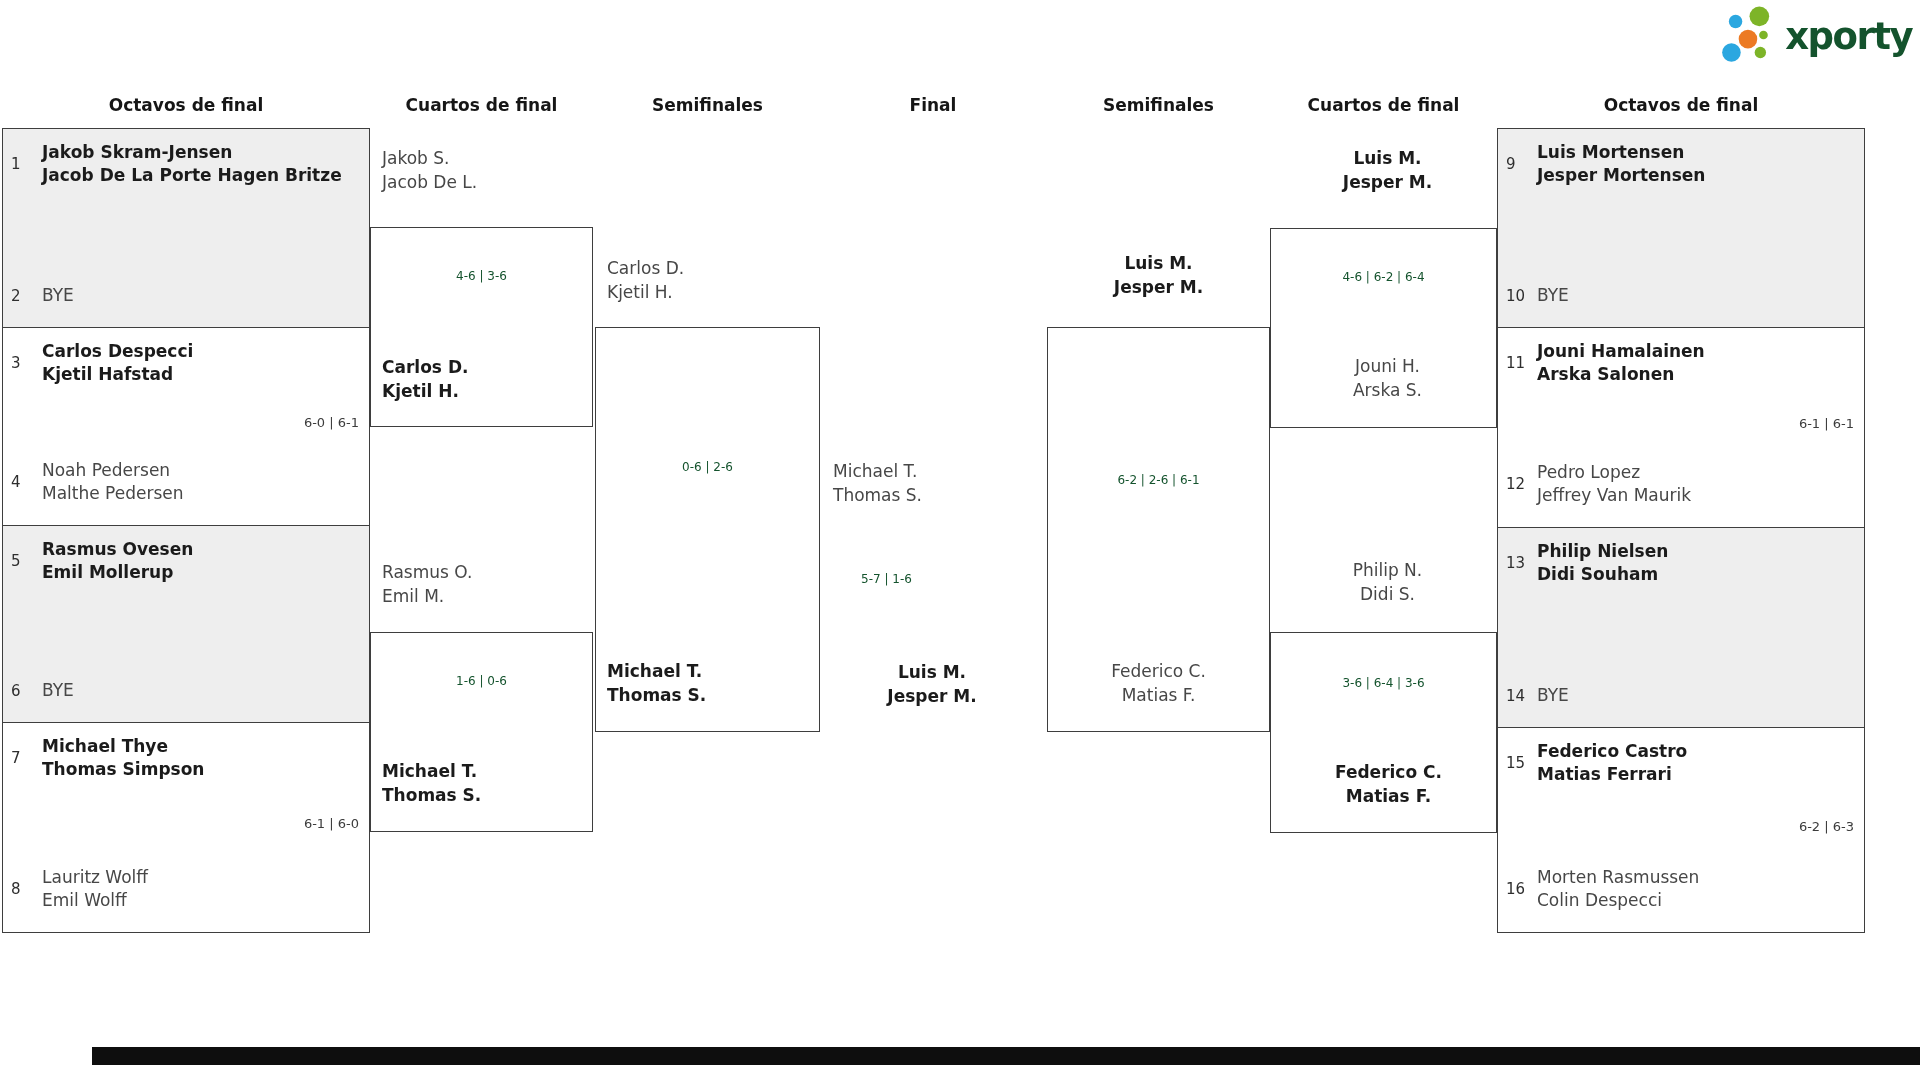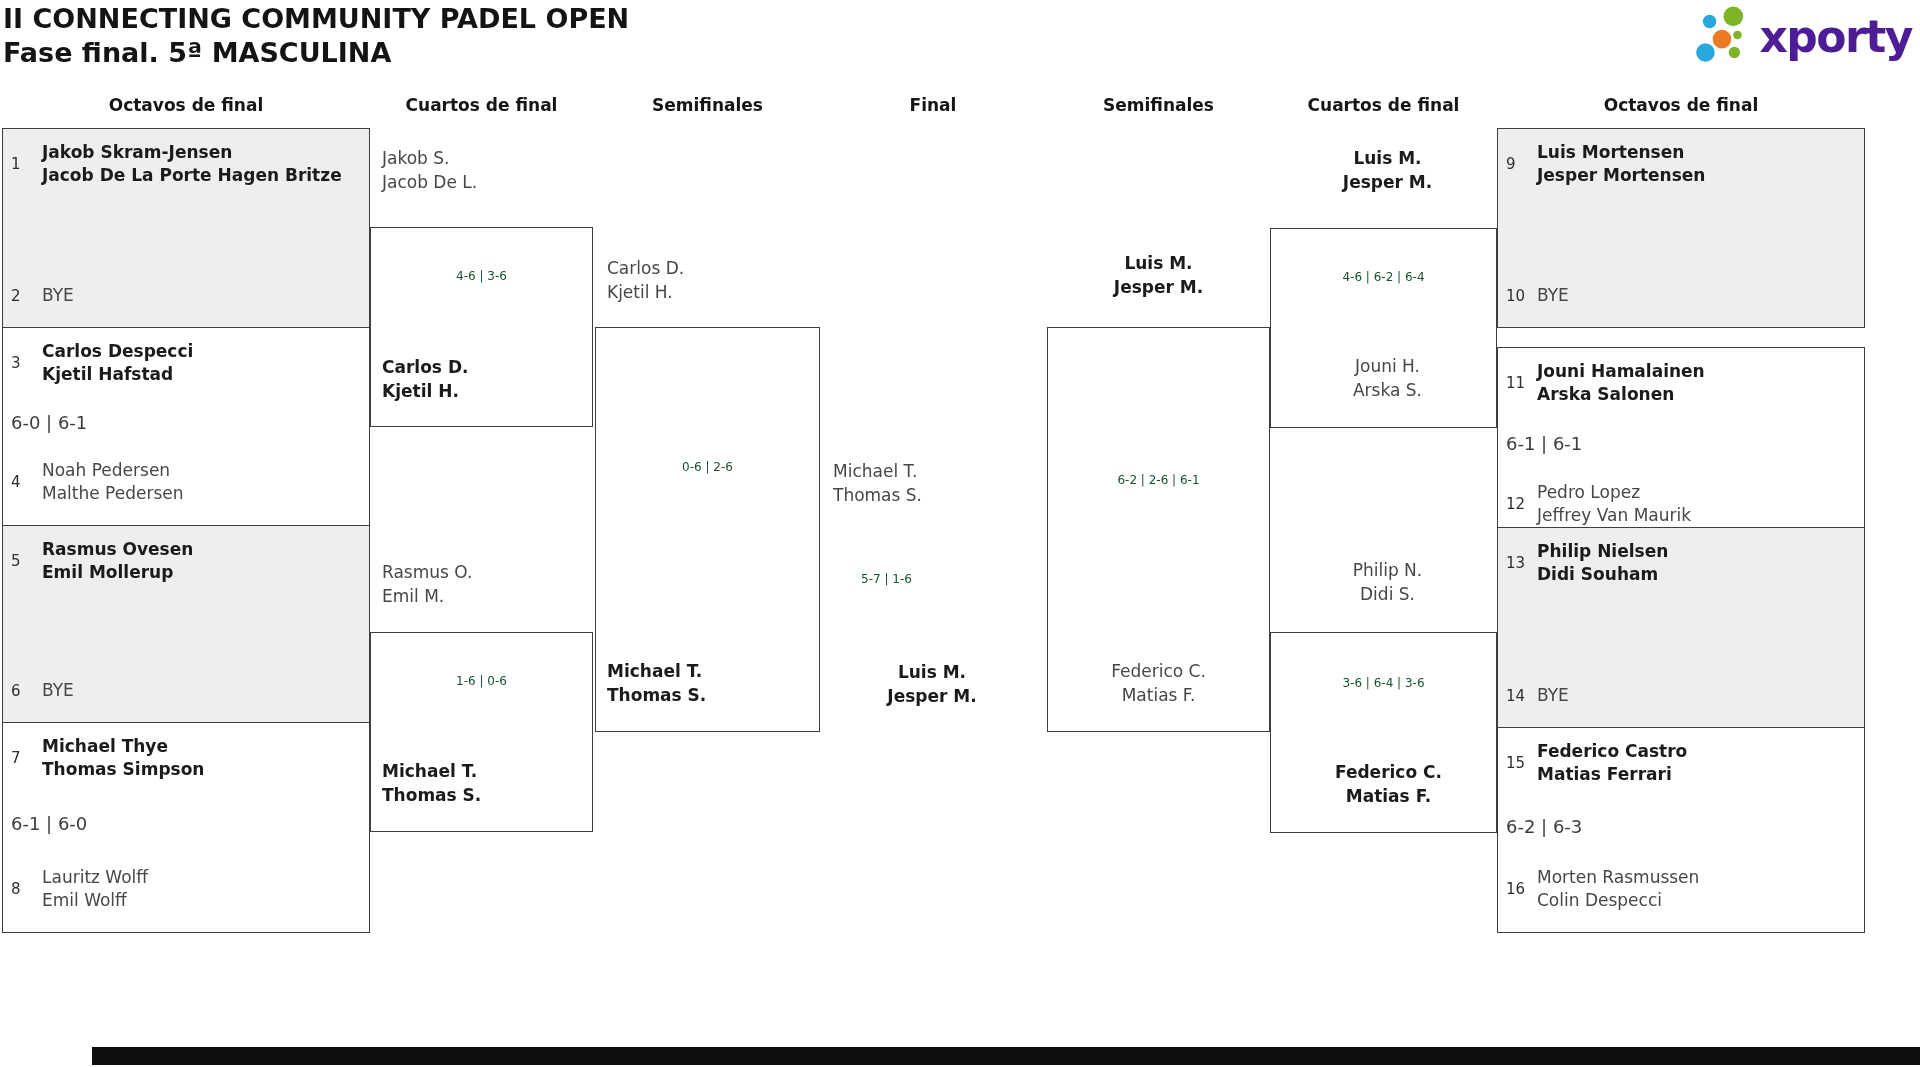--- a/index.html
+++ b/index.html
@@ -2,54 +2,50 @@
 <html><head>
 <meta charset="utf-8">
 <style>
   html,body{margin:0;padding:0;background:#ffffff;}
   .stage{
     position:relative;width:1920px;height:1067px;background:#ffffff;overflow:hidden;
     font-family:"DejaVu Sans","Liberation Sans",sans-serif;color:#1b1b1b;
   }
   .title{position:absolute;left:3px;top:2px;font-size:27px;line-height:34px;font-weight:600;color:#141414;}
   .logo{position:absolute;top:5px;right:8px;display:flex;align-items:flex-start;gap:7px;}
-  .logo-text{font-size:44px;font-weight:700;color:#4c1d95;letter-spacing:-1.5px;line-height:64px;}
+  .logo-text{font-size:37px;font-weight:700;color:#14532d;letter-spacing:-1.5px;line-height:64px;}
   .rhead{position:absolute;top:95px;font-size:17px;font-weight:600;color:#161616;text-align:center;}
 
   .obox{
     position:absolute;width:368px;box-sizing:border-box;border:1px solid #3e3e3e;background:#ffffff;
     display:flex;flex-direction:column;justify-content:space-between;
     padding:12px 10px 20px 8px;
   }
   .obox.gray{background:#eeeeee;}
   .team{display:flex;align-items:center;gap:9px;}
   .seed{min-width:22px;font-size:15px;color:#2e2e2e;line-height:20px;}
   .names{font-size:17px;line-height:23px;}
   .names.win{font-weight:700;color:#1b1b1b;}
   .names.lose{font-weight:400;color:#474747;}
-  .score{text-align:left;font-size:18px;color:#3c3c3c;min-height:0;}
+  .score{text-align:right;font-size:13px;color:#3c3c3c;min-height:0;}
 
   .mbox{position:absolute;box-sizing:border-box;border:1px solid #3e3e3e;background:transparent;}
   .pair{position:absolute;font-size:17px;line-height:24px;}
   .pair.win{font-weight:700;color:#1b1b1b;}
   .pair.lose{font-weight:400;color:#474747;}
   .pair.right{text-align:center;}
   .fscore{position:absolute;text-align:center;font-size:12px;color:#14532d;}
 
   .bottom-bar{position:absolute;left:92px;right:0;top:1047px;height:18px;background:#0e0e0e;}
 </style>
 </head>
 <body>
 
 <div class="stage">
 
-  <div class="title">
-    <div>II CONNECTING COMMUNITY PADEL OPEN</div>
-    <div>Fase final. 5ª MASCULINA</div>
-  </div>
 
   <div class="logo">
     <svg width="58" height="62" viewBox="0 0 56 60">
       <circle cx="38" cy="11" r="9.5" fill="#7db428"></circle>
       <circle cx="15" cy="16" r="6.5" fill="#2ba7e0"></circle>
       <circle cx="27" cy="33" r="9" fill="#ec7a23"></circle>
       <circle cx="42" cy="29" r="4.2" fill="#7db428"></circle>
       <circle cx="11" cy="46" r="9" fill="#2ba7e0"></circle>
       <circle cx="39" cy="46" r="5.5" fill="#7db428"></circle>
     </svg>
@@ -147,21 +143,21 @@
     <div class="score"></div>
     <div class="team">
       <div class="seed">10</div>
       <div class="names lose">
         <div>BYE</div>
           <div></div>
       </div>
     </div>
   </div>
 
-  <div class="obox" style="left:1497px;top:327px;height:201px;margin-top:20px;">
+  <div class="obox" style="left:1497px;top:327px;height:201px;">
     <div class="team">
       <div class="seed">11</div>
       <div class="names win">
         <div>Jouni Hamalainen</div>
           <div>Arska Salonen</div>
       </div>
     </div>
     <div class="score">6-1 | 6-1</div>
     <div class="team">
       <div class="seed">12</div>

